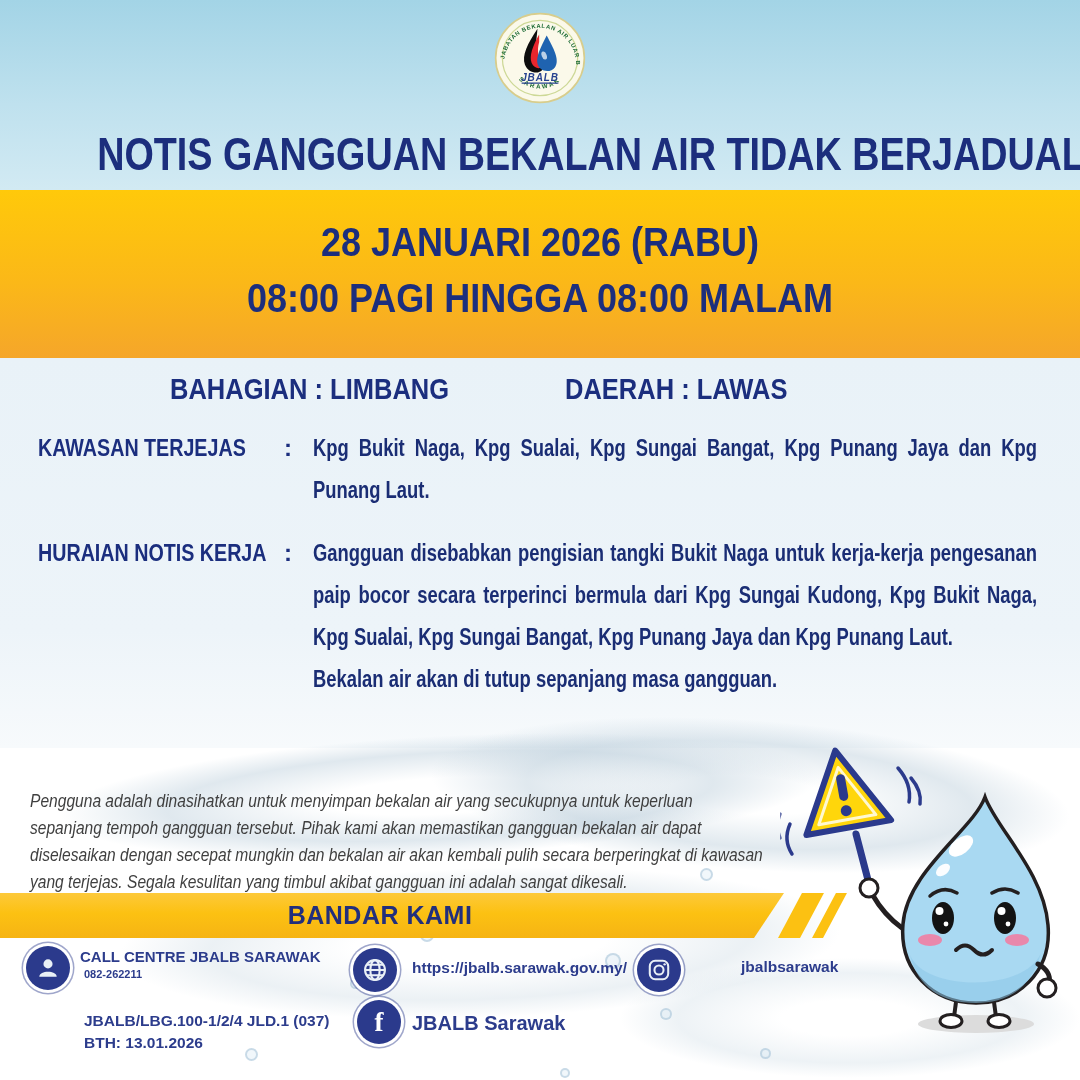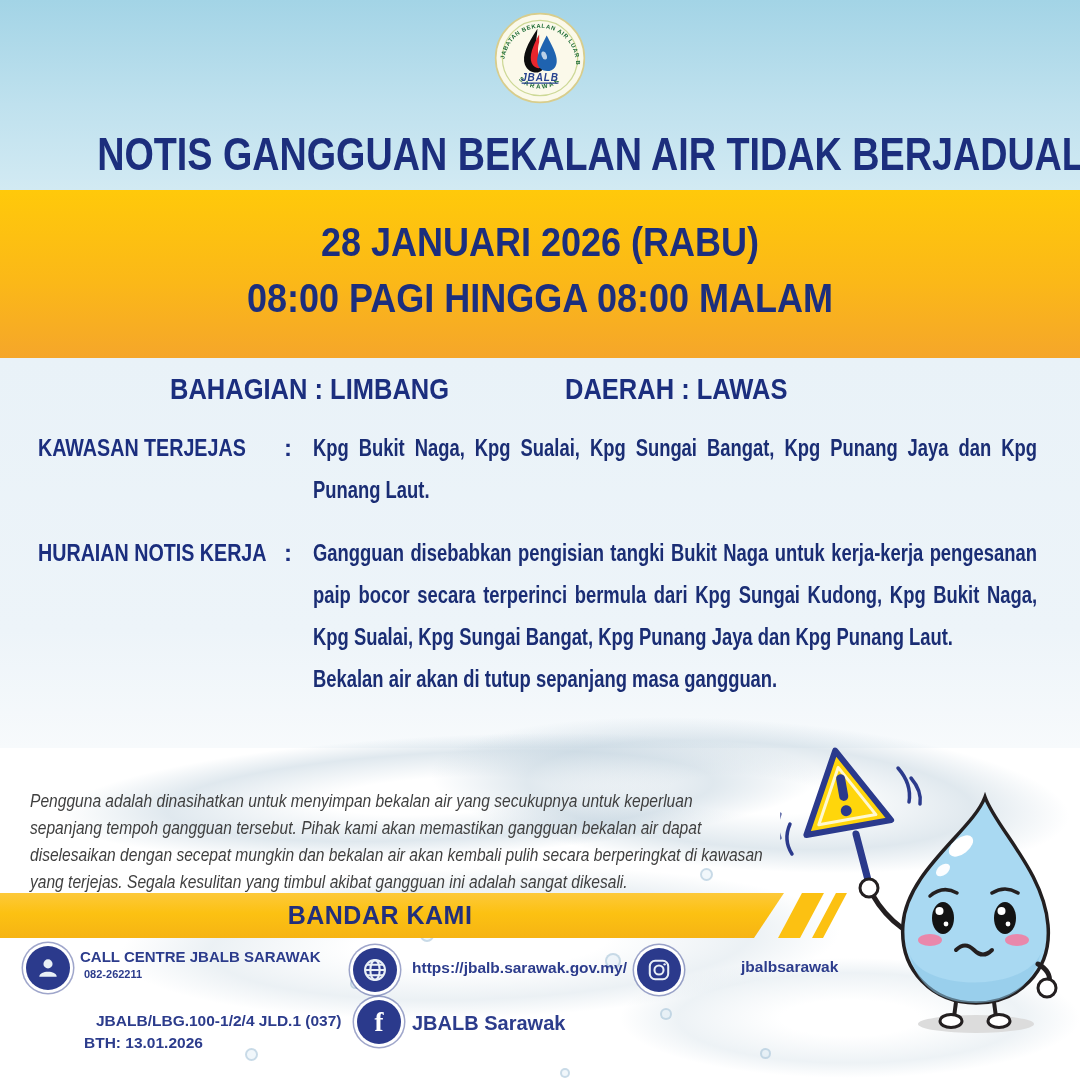--- a/index.html
+++ b/index.html
@@ -147,21 +147,21 @@
   <div class="stripe st2"></div>
 
   <div class="cicon" style="left:26px;top:946px;">
     <svg width="26" height="26" viewBox="0 0 24 24">
       <circle cx="12" cy="8.2" r="4.2" fill="#e9f0f6"></circle>
       <path d="M4,20 C4,13.8 20,13.8 20,20 Z" fill="#e9f0f6"></path>
     </svg>
   </div>
   <div class="contact-text" style="left:80px;top:948px;font-size:15px;">CALL CENTRE JBALB SARAWAK</div>
   <div class="contact-text" style="left:84px;top:968px;font-size:11px;">082-262211</div>
-  <div class="contact-text" style="left:84px;top:1012px;font-size:15.5px;margin-left:12px;">JBALB/LBG.100-1/2/4 JLD.1 (037)</div>
+  <div class="contact-text" style="left:84px;top:1012px;font-size:15.5px;">JBALB/LBG.100-1/2/4 JLD.1 (037)</div>
   <div class="contact-text" style="left:84px;top:1034px;font-size:15.5px;">BTH: 13.01.2026</div>
 
   <div class="cicon" style="left:353px;top:948px;">
     <svg width="28" height="28" viewBox="0 0 24 24" fill="none" stroke="#e9f0f6" stroke-width="1.8">
       <circle cx="12" cy="12" r="8.5"></circle>
       <ellipse cx="12" cy="12" rx="4" ry="8.5"></ellipse>
       <path d="M3.5,12 H20.5 M5,7.5 H19 M5,16.5 H19"></path>
     </svg>
   </div>
   <div class="contact-text" style="left:412px;top:959px;font-size:15.5px;">https://jbalb.sarawak.gov.my/</div>

